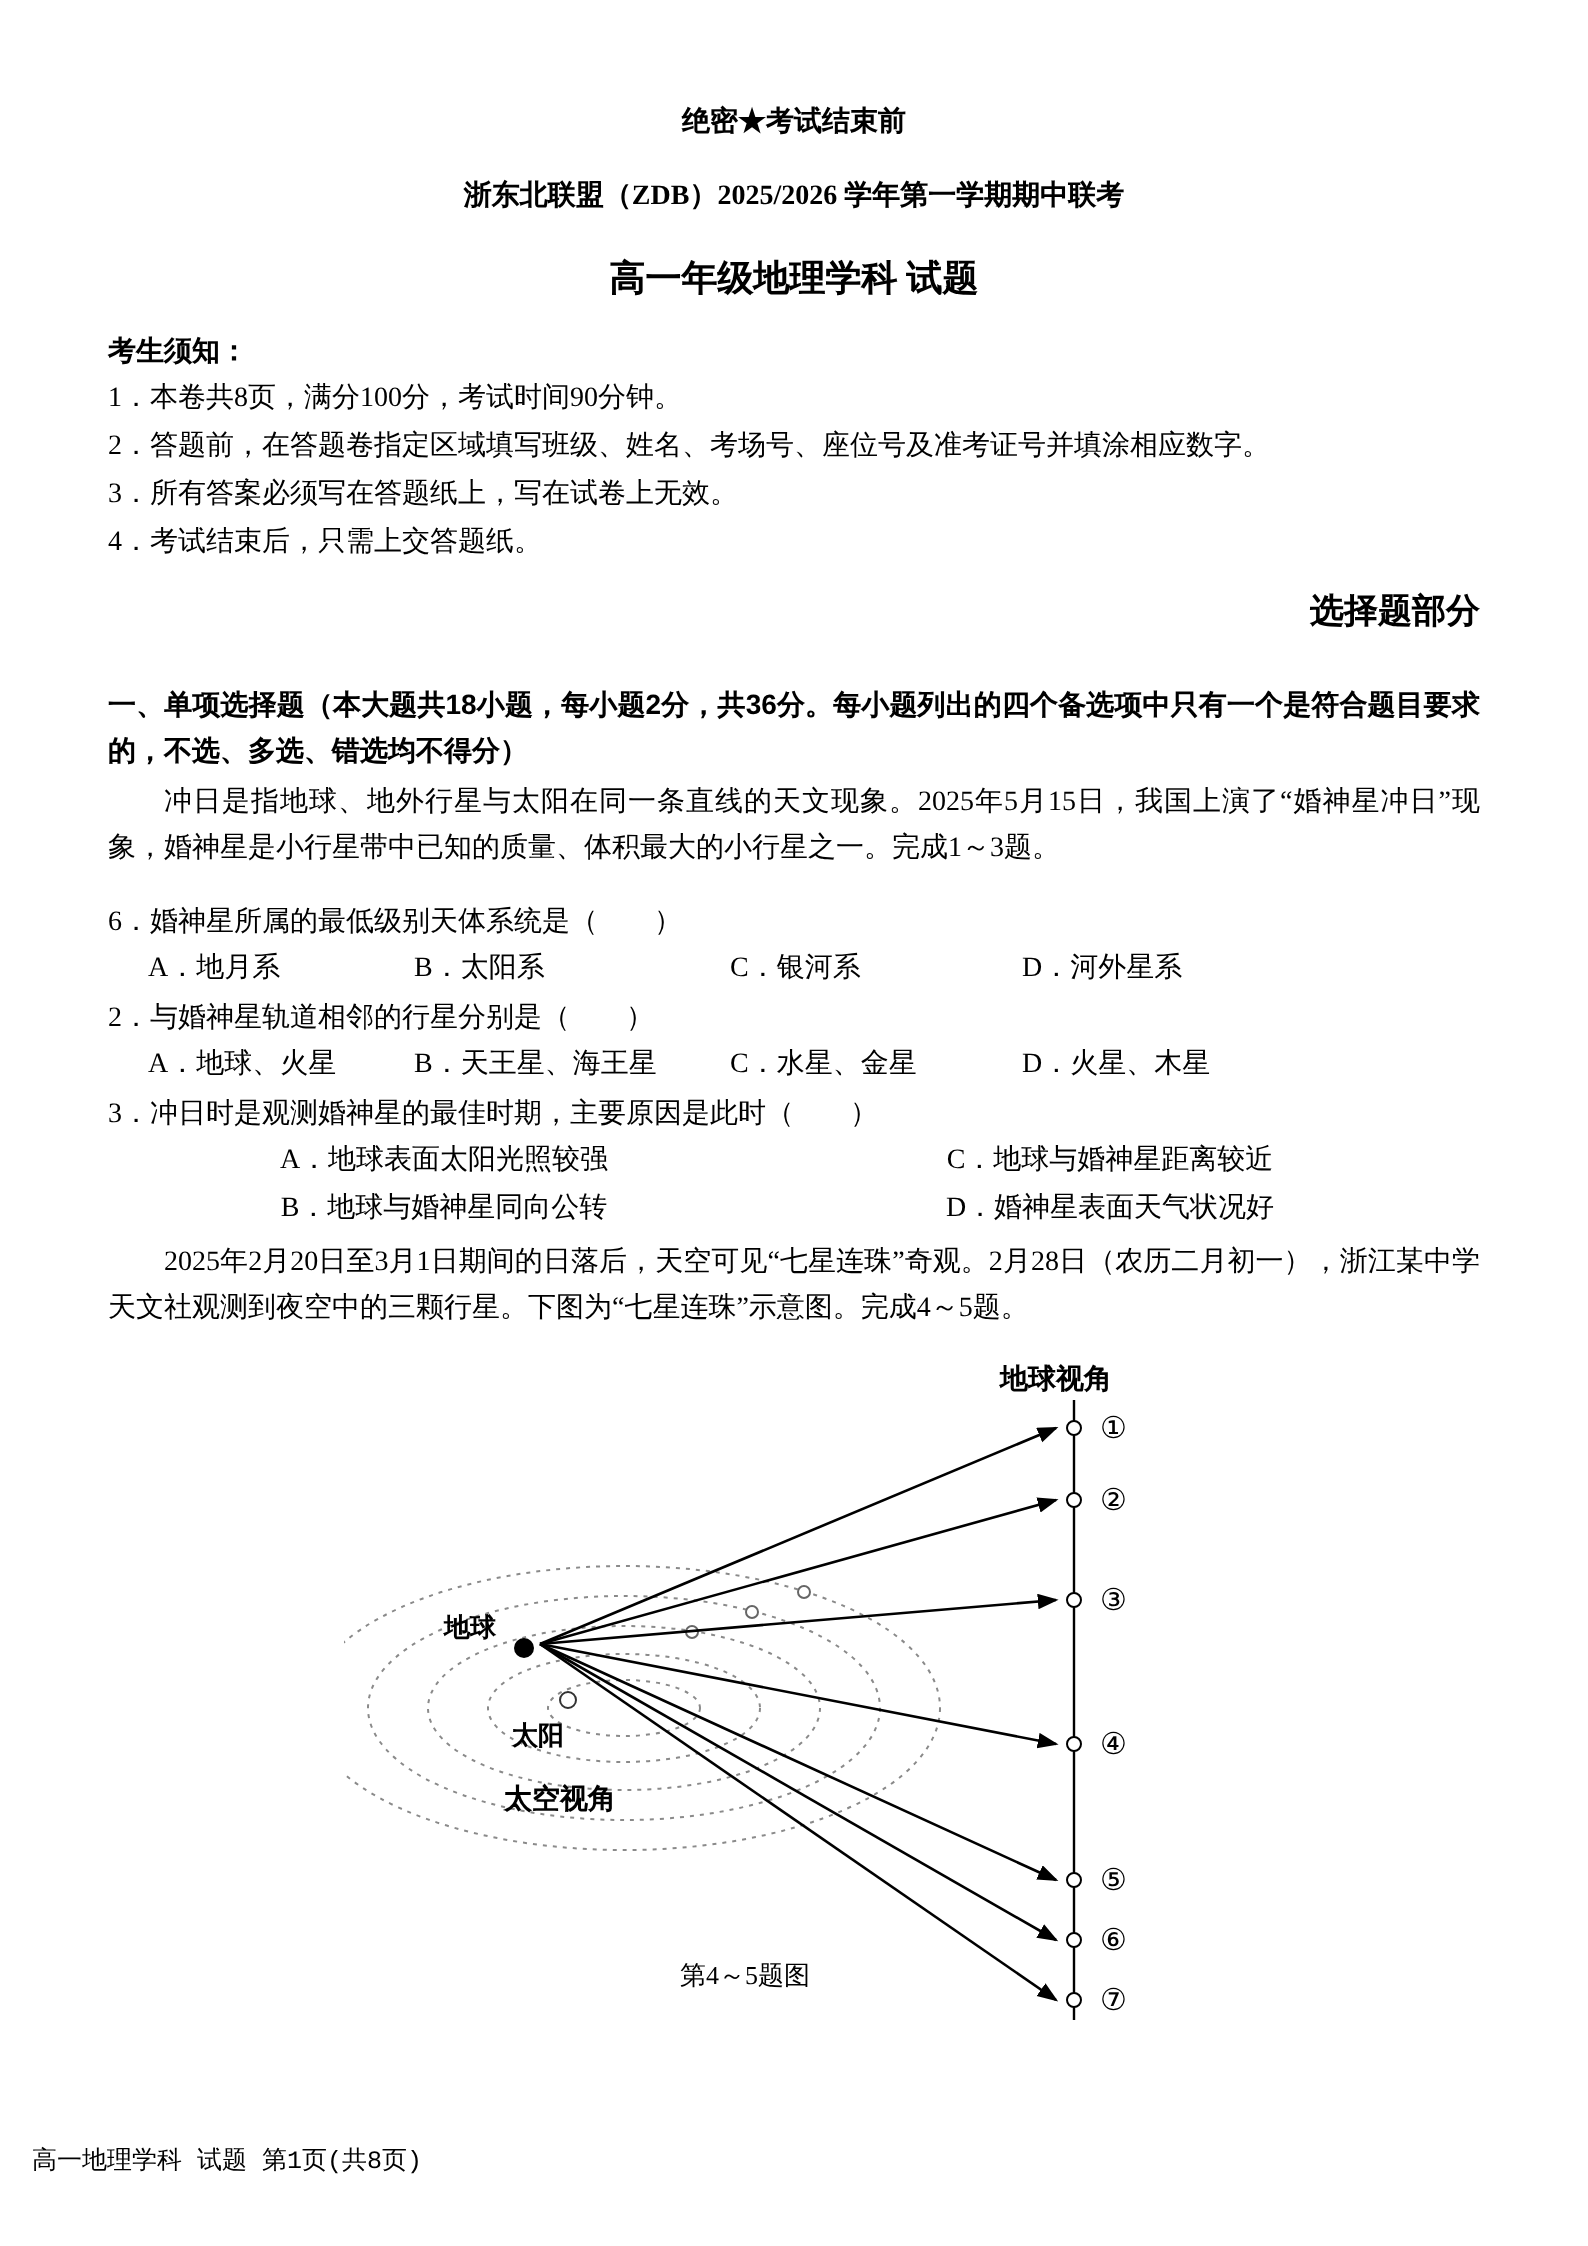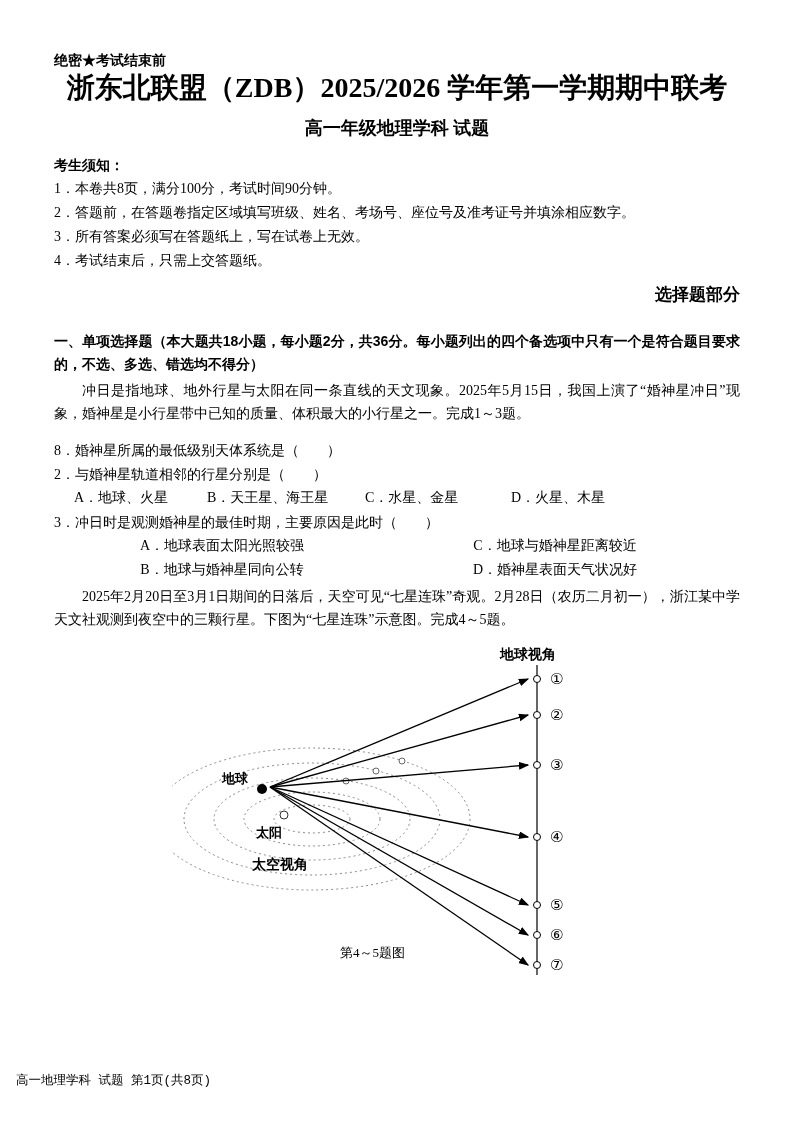--- a/index.html
+++ b/index.html
@@ -2,22 +2,22 @@
 <html><head>
 <meta charset="utf-8">
 <style>
   html,body{margin:0;padding:0;}
   body{
     width:794px;height:1123px;background:#ffffff;color:#000;
     position:relative;overflow:hidden;
     font-family:"Liberation Serif","DejaVu Serif",serif;
   }
   .page{padding:52px 54px 0 54px;}
-  .security{font-size:14px;font-weight:700;font-family:Liberation Serif, serif;}
-  .title{font-size:28px;font-weight:700;text-align:center;margin-top:3px;line-height:30px;}
+  .security{font-size:14px;font-weight:700;font-family:Liberation Serif, serif;text-align:center;}
+  .title{font-size:14px;font-weight:700;text-align:center;margin-top:14px;line-height:30px;}
   .subtitle{font-size:18px;font-weight:700;text-align:center;margin-top:13px;line-height:24px;}
   .notice-heading{font-size:14px;font-weight:700;margin-top:15px;line-height:22px;}
   .notice-item{font-size:14px;line-height:24px;}
   .section-title{font-size:17px;font-weight:700;text-align:right;margin-top:9px;line-height:26px;}
   .section-intro{
     font-size:14px;font-weight:700;line-height:23px;margin-top:22px;text-align:justify;
     font-family:"Liberation Sans","DejaVu Sans",sans-serif;
   }
   .passage{font-size:14px;line-height:23px;text-indent:2em;text-align:justify;margin-top:3px;}
   .question{margin-top:1px;}
@@ -46,21 +46,27 @@
   <div class="notice-item">2．答题前，在答题卷指定区域填写班级、姓名、考场号、座位号及准考证号并填涂相应数字。</div>
   <div class="notice-item">3．所有答案必须写在答题纸上，写在试卷上无效。</div>
   <div class="notice-item">4．考试结束后，只需上交答题纸。</div>
 
   <div class="section-title">选择题部分</div>
   <div class="section-intro">一、单项选择题（本大题共18小题，每小题2分，共36分。每小题列出的四个备选项中只有一个是符合题目要求的，不选、多选、错选均不得分）</div>
 
   <p class="passage">冲日是指地球、地外行星与太阳在同一条直线的天文现象。2025年5月15日，我国上演了“婚神星冲日”现象，婚神星是小行星带中已知的质量、体积最大的小行星之一。完成1～3题。</p>
 
   <div class="question">
-    <div class="stem">8．婚神星所属的最低级别天体系统是（　　）</div>
+    <div class="stem">6．婚神星所属的最低级别天体系统是（　　）</div>
+    <div class="options cols4">
+      <span class="option">A．地月系</span>
+      <span class="option">B．太阳系</span>
+      <span class="option">C．银河系</span>
+      <span class="option">D．河外星系</span>
+    </div>
   </div>
 
   <div class="question">
     <div class="stem">2．与婚神星轨道相邻的行星分别是（　　）</div>
     <div class="options cols4">
       <span class="option">A．地球、火星</span>
       <span class="option">B．天王星、海王星</span>
       <span class="option">C．水星、金星</span>
       <span class="option">D．火星、木星</span>
     </div>

